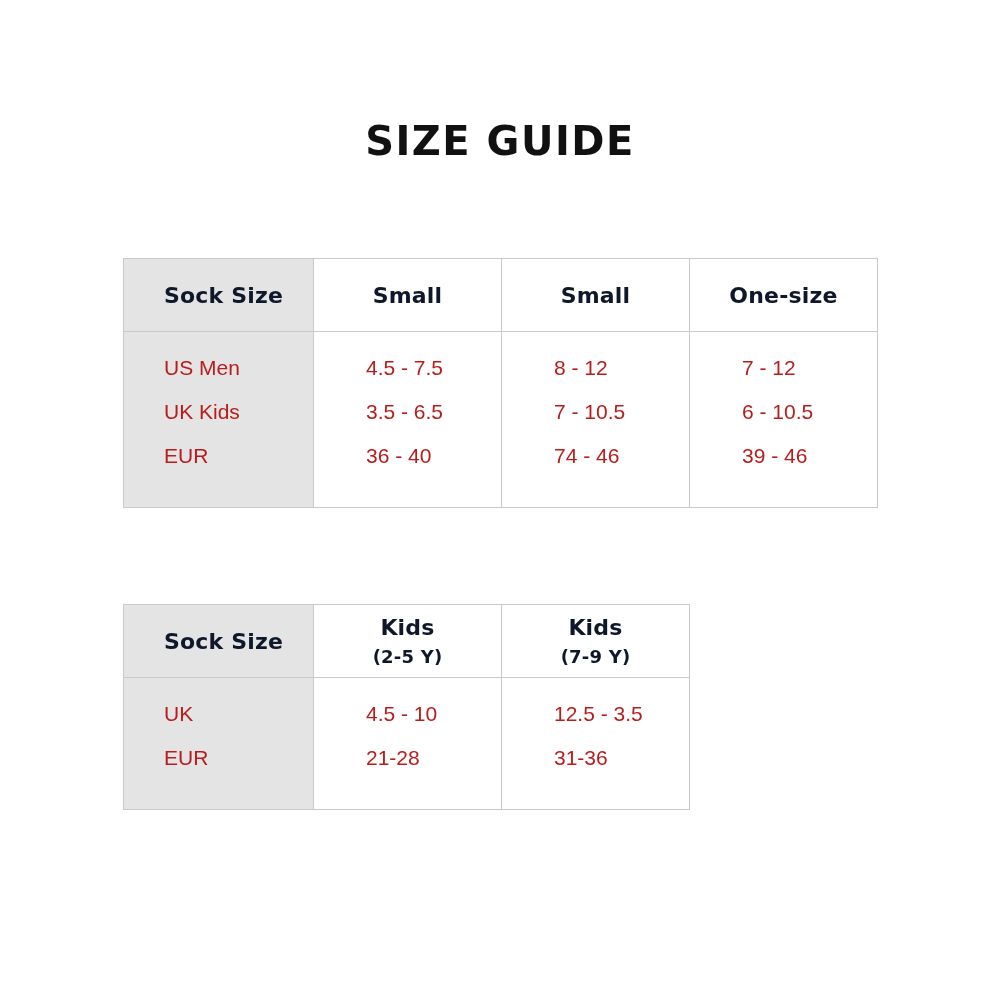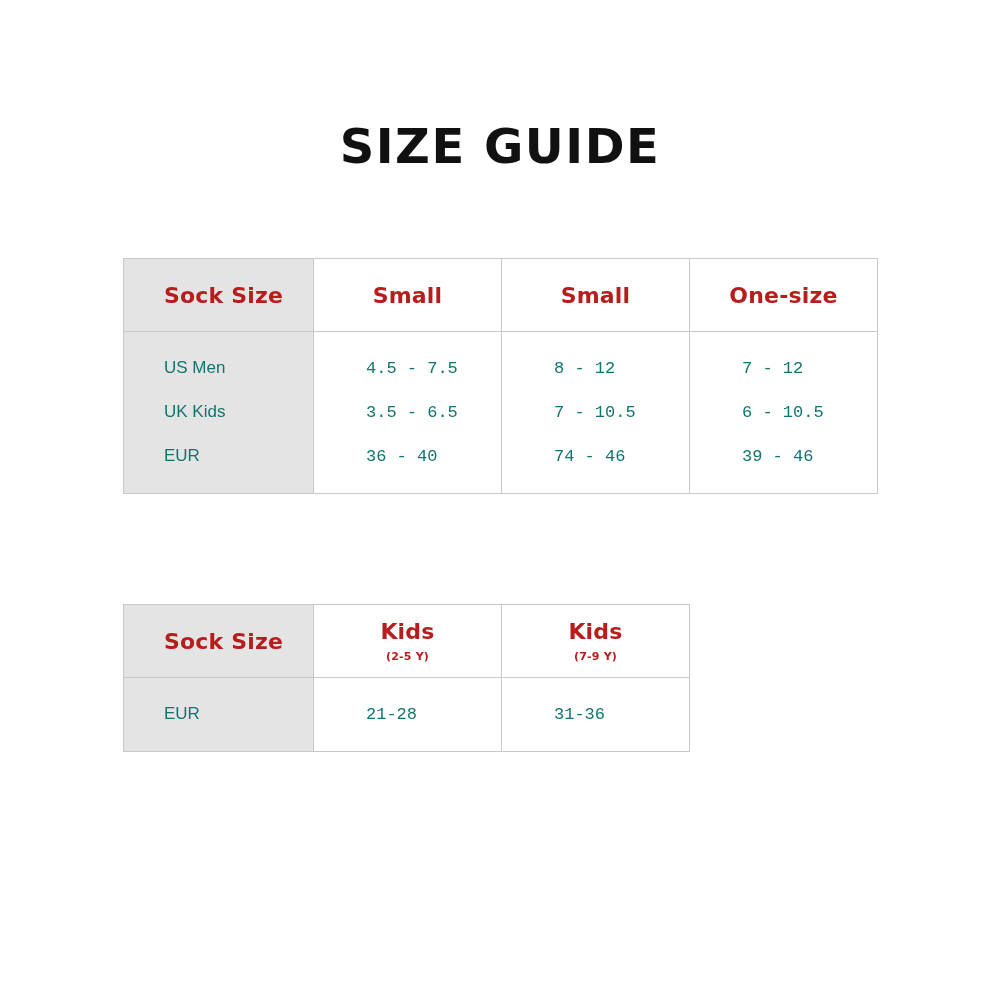--- a/index.html
+++ b/index.html
@@ -19,21 +19,21 @@
     width: 1000px;
     height: 1000px;
     box-sizing: border-box;
   }
   .title {
     position: absolute;
     top: 118px;
     left: 0;
     width: 1000px;
     text-align: center;
-    font-size: 48px;
+    font-size: 40px;
     font-weight: 800;
     letter-spacing: 1.5px;
     color: #111111;
     font-family: "DejaVu Sans", sans-serif;
   }
 
   .table-wrap {
     position: absolute;
     left: 123px;
     width: 754px;
@@ -49,58 +49,57 @@
   table td, table th {
     border: 1px solid #c9c9c9;
     padding: 0;
     vertical-align: middle;
   }
   
   thead th {
     height: 72px;
     font-size: 22px;
     font-weight: 700;
-    color: #b91c1c;
+    color: #0f172a;
     text-align: center;
     font-family: "DejaVu Sans", sans-serif;
     letter-spacing: 0.2px;
   }
   thead th.rowhead {
     background: #e4e4e4;
     text-align: left;
     padding-left: 40px;
   }
   thead th .sub {
     display: block;
-    font-size: 11px;
+    font-size: 18px;
     font-weight: 700;
     margin-top: 6px;
     letter-spacing: 0.2px;
   }
 
   tbody td {
-    font-size: 17px;
-    color: #0f766e;
+    font-size: 21px;
+    color: #b91c1c;
     height: 44px;
     font-family: "Liberation Sans", sans-serif;
   }
   tbody td.rowhead {
     background: #e4e4e4;
     padding-left: 40px;
     font-weight: 400;
   }
   tbody td.val {
     padding-left: 52px;
-    font-family: Liberation Mono, monospace;
   }
 
   
   tbody tr td { border-top: none; border-bottom: none; }
   tbody tr:first-child td { padding-top: 14px; }
-  tbody tr:last-child td { padding-bottom: 15px; }
+  tbody tr:last-child td { padding-bottom: 29px; }
   tbody { border-bottom: 1px solid #c9c9c9; }
 
   col.c-head { width: 190px; }
   col.c-4 { width: 188px; }
   col.c-3k { width: 188px; }
 </style>
 </head>
 <body>
 
 <div class="page">
@@ -161,20 +160,25 @@
             <span class="sub">(2-5 Y)</span>
           </th>
           <th>
             <span>Kids</span>
             <span class="sub">(7-9 Y)</span>
           </th>
         </tr>
       </thead>
       <tbody>
         <tr>
+          <td class="rowhead">UK</td>
+          <td class="val">4.5 - 10</td>
+          <td class="val">12.5 - 3.5</td>
+        </tr>
+        <tr>
           <td class="rowhead">EUR</td>
           <td class="val">21-28</td>
           <td class="val">31-36</td>
         </tr>
       </tbody>
     </table>
   </div>
 
 </div>
 

